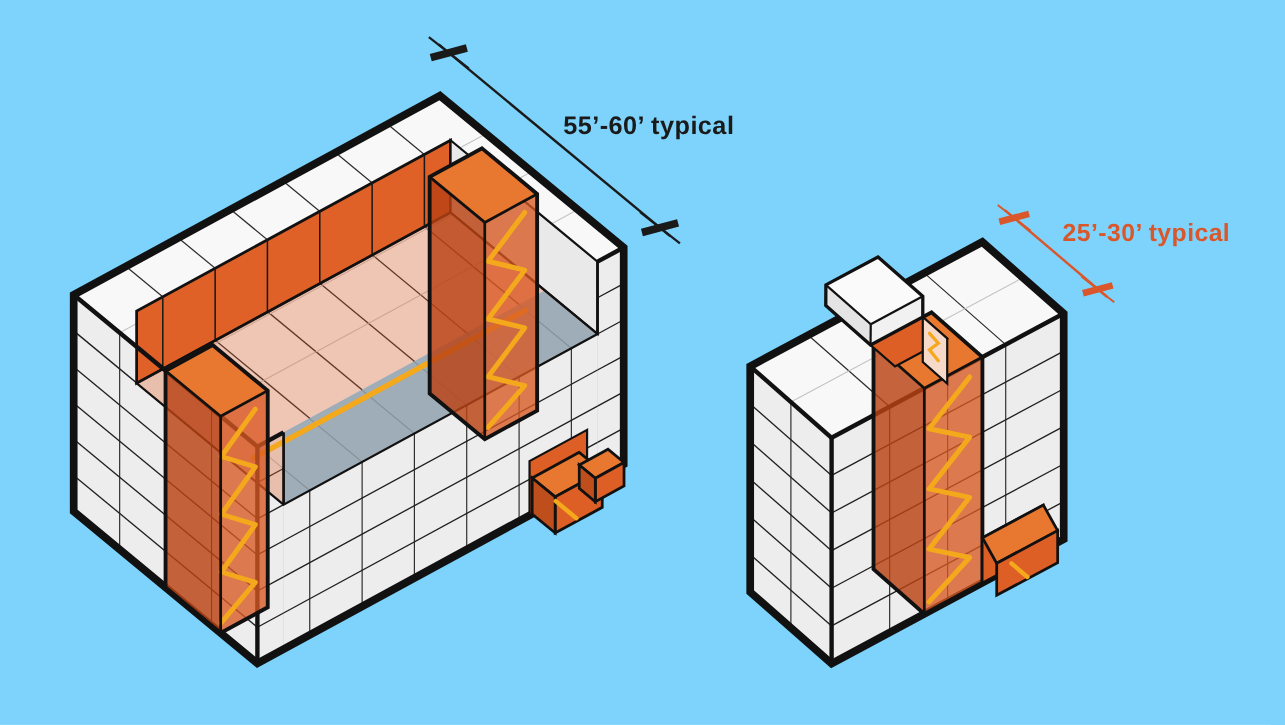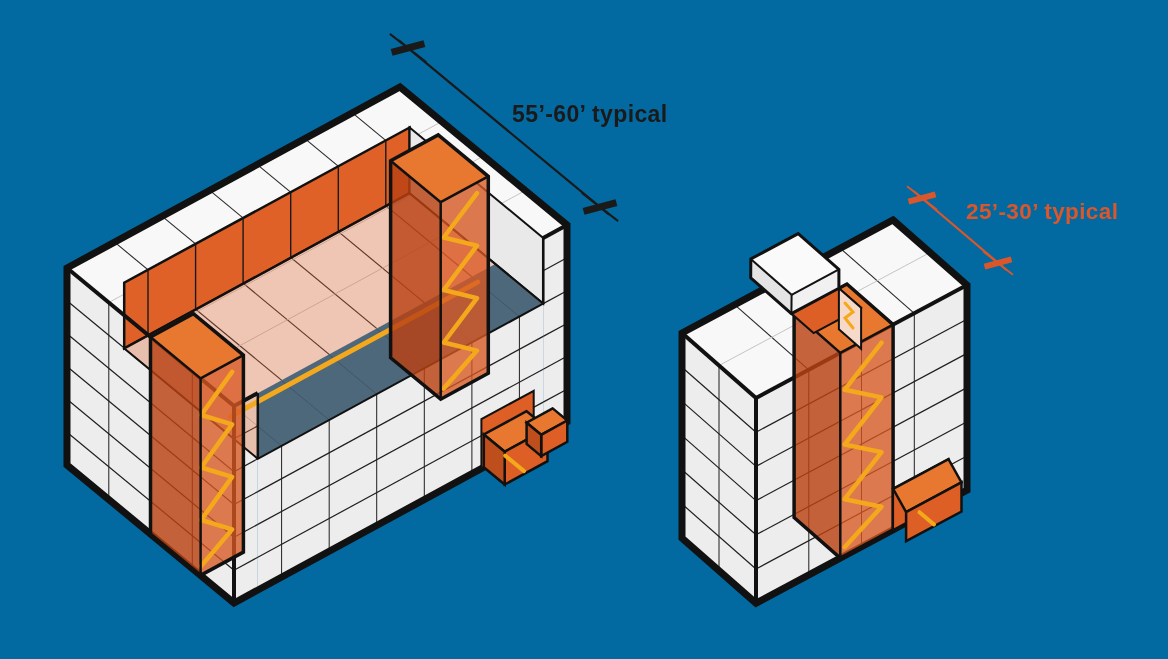--- a/index.html
+++ b/index.html
@@ -1,19 +1,19 @@
 <!DOCTYPE html>
 <html><head>
 <meta charset="utf-8">
 <style>
   html,body{margin:0;padding:0;background:#ffffff;}
   .canvas{
     position:relative;
     width:1168px;height:659px;
-    background:#0369a1;
+    background:#7dd3fc;
     overflow:hidden;
     font-family:"Liberation Sans", sans-serif;
   }
   svg{display:block;}
   .dim-label{
     font-family:"Liberation Sans", sans-serif;
     font-weight:700;
     letter-spacing:0.4px;
   }
 </style>

